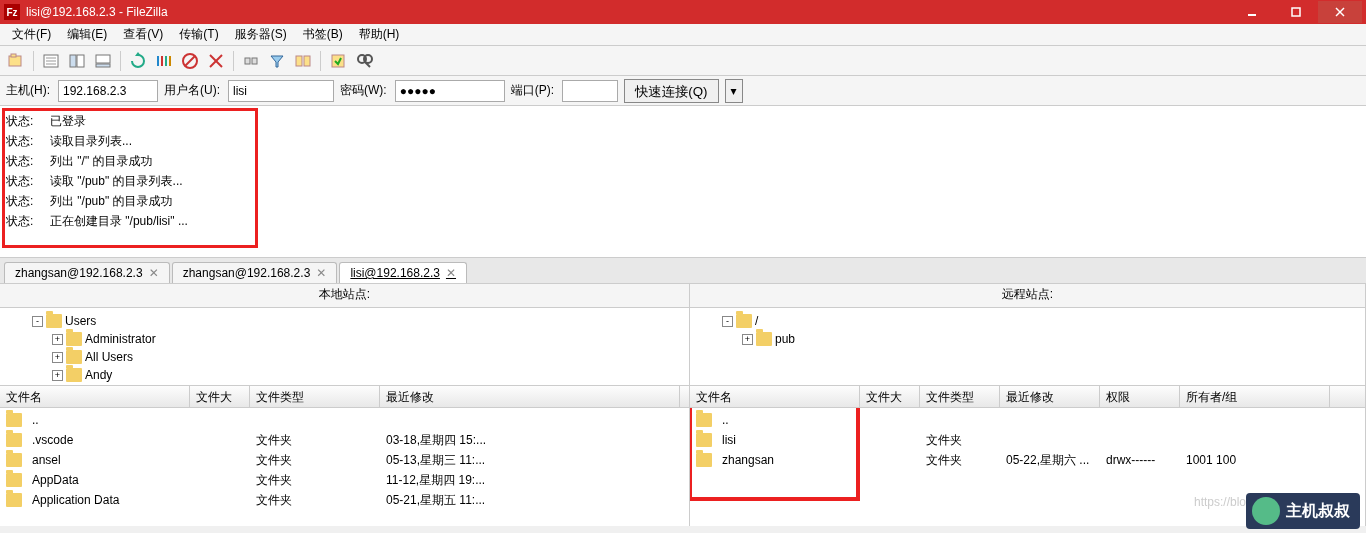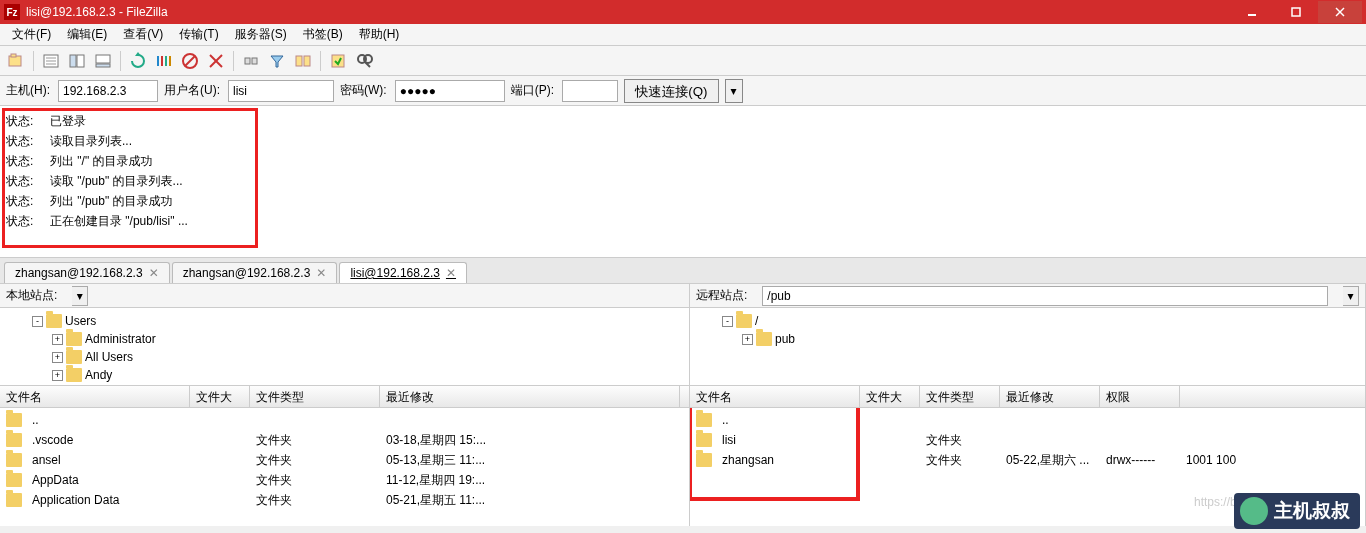--- a/index.html
+++ b/index.html
@@ -40,21 +40,21 @@
 .ctab { background: #f5f5f5; border: 1px solid #bbb; border-bottom: none; padding: 3px 10px; display: flex; align-items: center; gap: 6px; border-radius: 3px 3px 0 0; }
 .ctab.active { background: #fff; text-decoration: underline; }
 .ctab .x { color: #888; font-size: 12px; }
 
 
 .panes { display: flex; height: 242px; }
 .pane { display: flex; flex-direction: column; border-right: 1px solid #ccc; }
 .pane.left { width: 690px; }
 .pane.right { flex: 1; }
 
-.sitebar { background: #f5f5f5; border-bottom: 1px solid #ccc; height: 24px; display: flex; align-items: center; padding: 2px 6px; gap: 15px; }
+.sitebar { background: #f5f5f5; border-bottom: 1px solid #ccc; height: 24px; display: flex; align-items: center; padding: 2px 6px; gap: 8px; flex-direction: column; }
 .sitebar input { flex: 1; border: 1px solid #aaa; padding: 2px 4px; height: 20px; font-size: 12px; }
 .sitebar .dd { width: 16px; height: 20px; border: 1px solid #aaa; border-left: none; display: flex; align-items: center; justify-content: center; background: #f0f0f0; }
 
 .tree { background: #fff; border-bottom: 1px solid #ccc; height: 78px; overflow: auto; padding: 4px 6px; }
 .tree-row { display: flex; align-items: center; height: 18px; gap: 3px; }
 .indent1 { padding-left: 26px; }
 .indent2 { padding-left: 46px; }
 .expander { width: 11px; height: 11px; border: 1px solid #888; display: inline-flex; align-items: center; justify-content: center; font-size: 9px; line-height: 1; background: #fff; }
 .fico { width: 16px; height: 14px; background: #f3cf66; border-radius: 1px; display: inline-block; position: relative; }
 .fico::before { content: ""; position: absolute; top: -3px; left: 0; width: 7px; height: 3px; background: #f3cf66; border-radius: 1px 1px 0 0; }
@@ -62,21 +62,21 @@
 .listhead { background: linear-gradient(#fdfdfd,#e8e8e8); border-bottom: 1px solid #ccc; height: 22px; display: flex; }
 .listhead .col { border-right: 1px solid #ccc; padding: 3px 6px; }
 .filelist { background: #fff; flex: 1; overflow: auto; padding: 2px 0; position: relative; }
 .frow { display: flex; align-items: center; height: 20px; }
 .frow .cell { padding: 1px 6px; overflow: hidden; white-space: nowrap; }
 .frow .ico { width: 16px; height: 14px; margin: 0 4px 0 6px; }
 
 .red-box2 { position: absolute; border: 4px solid #ec2020; pointer-events: none; left: -2px; top: -22px; width: 172px; height: 115px; }
 
 
-.logo-badge { position: absolute; right: 6px; bottom: 4px; background: #2a3a5a; color: #fff; padding: 4px 10px 4px 6px; border-radius: 4px; display: flex; align-items: center; gap: 6px; font-size: 19px; font-weight: bold; }
+.logo-badge { position: absolute; right: 6px; bottom: 4px; background: #2a3a5a; color: #fff; padding: 4px 10px 4px 6px; border-radius: 4px; display: flex; align-items: center; gap: 6px; font-size: 16px; font-weight: bold; }
 .logo-badge .av { width: 28px; height: 28px; background: #5b8; border-radius: 50%; display: inline-block; }
 .wm { position: absolute; right: 120px; bottom: 24px; color: #ccc; font-size: 12px; }
 
 svg { display: block; }
 </style>
 </head>
 <body>
 
 <div class="titlebar">
   <span class="titlebar-icon">Fz</span>
@@ -347,20 +347,21 @@
           <span class="fico"></span>
           <span>pub</span>
         </div>
       </div>
     <div class="listhead" id="rhead">
         <div class="col" style="width: 170px;">文件名</div>
         <div class="col" style="width: 60px;">文件大小</div>
         <div class="col" style="width: 80px;">文件类型</div>
         <div class="col" style="width: 100px;">最近修改</div>
         <div class="col" style="width: 80px;">权限</div>
+        <div class="col" style="width: 150px;">所有者/组</div>
       </div>
     <div class="filelist" id="rlist">
       <div class="red-box2"></div>
     <div class="frow">
           <span class="fico ico"></span>
           <span class="cell" style="width:144px">..</span>
           <span class="cell" style="width:60px"></span>
           <span class="cell" style="width:80px"></span>
           <span class="cell" style="width:100px"></span>
           <span class="cell" style="width:80px"></span>

